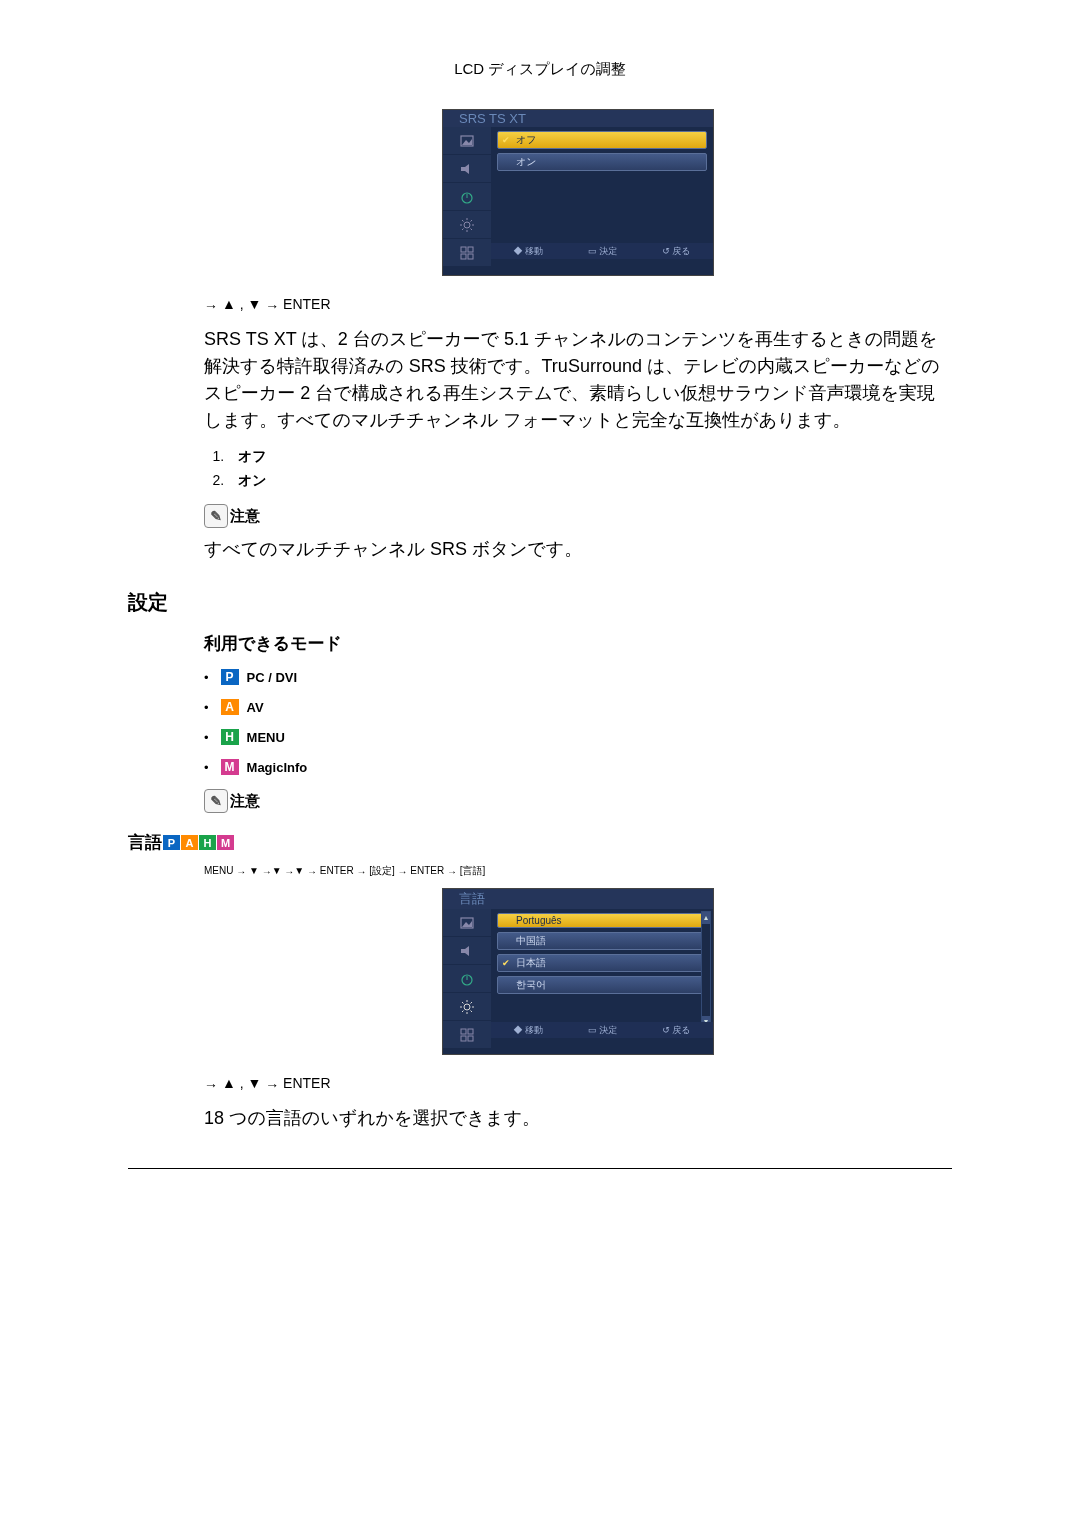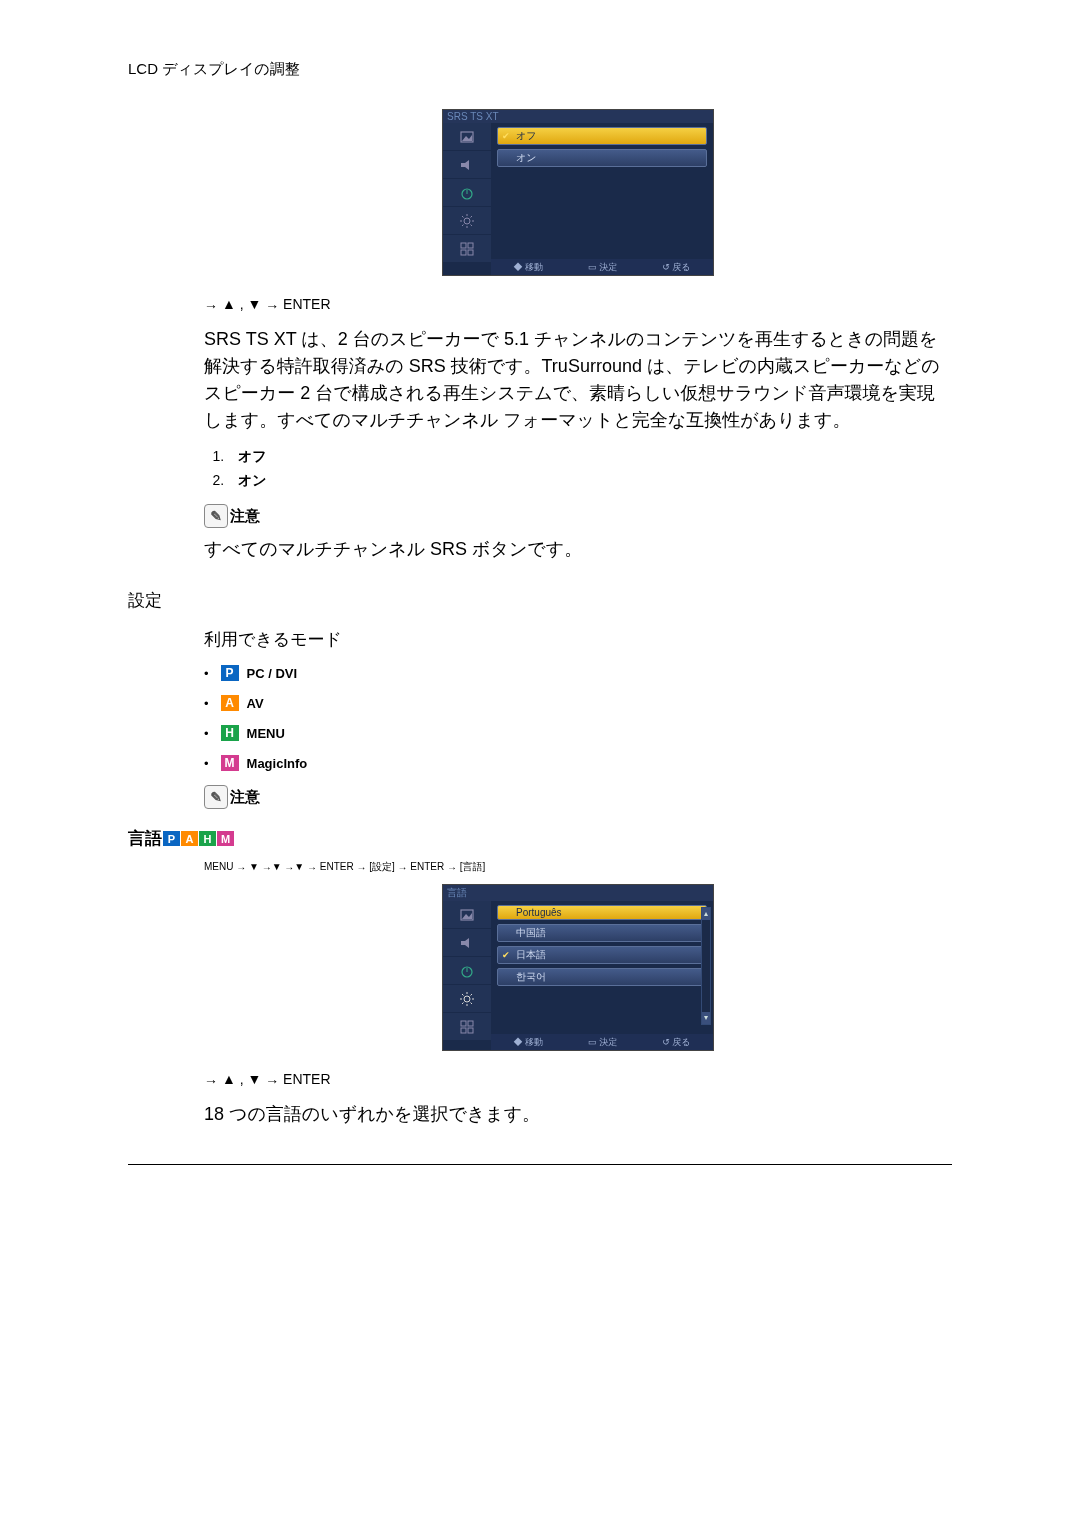--- a/index.html
+++ b/index.html
@@ -8,41 +8,41 @@
     font-size: 14px;
     color: #000;
     background: #fff;
     width: 1080px;
   }
   .page {
     padding: 60px 128px 40px 128px;
     box-sizing: border-box;
   }
   .header-title {
-    text-align: left;
+    text-align: center;
     font-size: 15px;
     margin-bottom: 30px;
   }
   .indent {
     margin-left: 76px;
   }
   .osd {
     width: 270px;
     height: 165px;
     margin: 8px auto 20px auto;
     background: #1a2a4a;
     border: 1px solid #444;
     position: relative;
     font-size: 10px;
     color: #aac;
   }
   .osd-title {
-    font-size: 10px;
+    font-size: 13px;
     color: #6a88b8;
-    padding: 1px 4px;
+    padding: 1px 16px;
     background: #25355a;
   }
   .osd-body { display: flex; height: 140px; }
   .osd-icons {
     width: 48px;
     background: #223356;
     display: flex;
     flex-direction: column;
   }
   .osd-icon {
@@ -73,21 +73,21 @@
     background: linear-gradient(#f5d043,#e0a810);
     color: #1a2a4a;
   }
   .osd-check {
     color: #ffde60;
     font-size: 9px;
     width: 10px;
   }
   .osd-footer {
     position: absolute;
-    left: 48px; right: 0; bottom: 0;
+    left: 48px; right: 0; bottom: 16px;
     height: 16px;
     display: flex;
     justify-content: space-around;
     align-items: center;
     font-size: 9px;
     color: #9fb0d4;
     background: #1f2f55;
   }
   .osd-scroll {
     position: absolute;
@@ -111,22 +111,22 @@
   .numlist li span { font-weight: bold; margin-left: 10px; }
   .note-head {
     display: flex; align-items: center; gap: 2px;
     font-weight: bold; font-size: 15px; margin: 14px 0 8px 0;
   }
   .pencil-icon {
     display:inline-flex; width:22px; height:22px;
     border:1px solid #888; border-radius:4px; align-items:center; justify-content:center;
     background:#f5f5f5; color:#555; font-size:14px;
   }
-  .h2 { font-weight: normal; font-size: 17px; margin: 26px 0 10px 0; }
-  .h3 { font-weight: normal; font-size: 17px; margin: 16px 0 14px 0; }
+  .h2 { font-weight: bold; font-size: 20px; margin: 26px 0 10px 0; }
+  .h3 { font-weight: bold; font-size: 17px; margin: 16px 0 14px 0; }
   .mode-list { list-style: none; padding:0; margin: 6px 0 14px 0; }
   .mode-list li { display:flex; align-items:center; gap:8px; margin: 14px 0; font-weight:bold; font-size:13px;}
   .mode-list li::before { content:"•  "; font-weight:normal; margin-right:4px;}
   .badge {
     display:inline-flex; align-items:center; justify-content:center;
     width:18px; height:16px; color:#fff; font-weight:bold; font-size:12px;
     font-family: Arial, sans-serif;
   }
   .badge.p { background:#0a66c2; }
   .badge.a { background:#ff8a00; }

